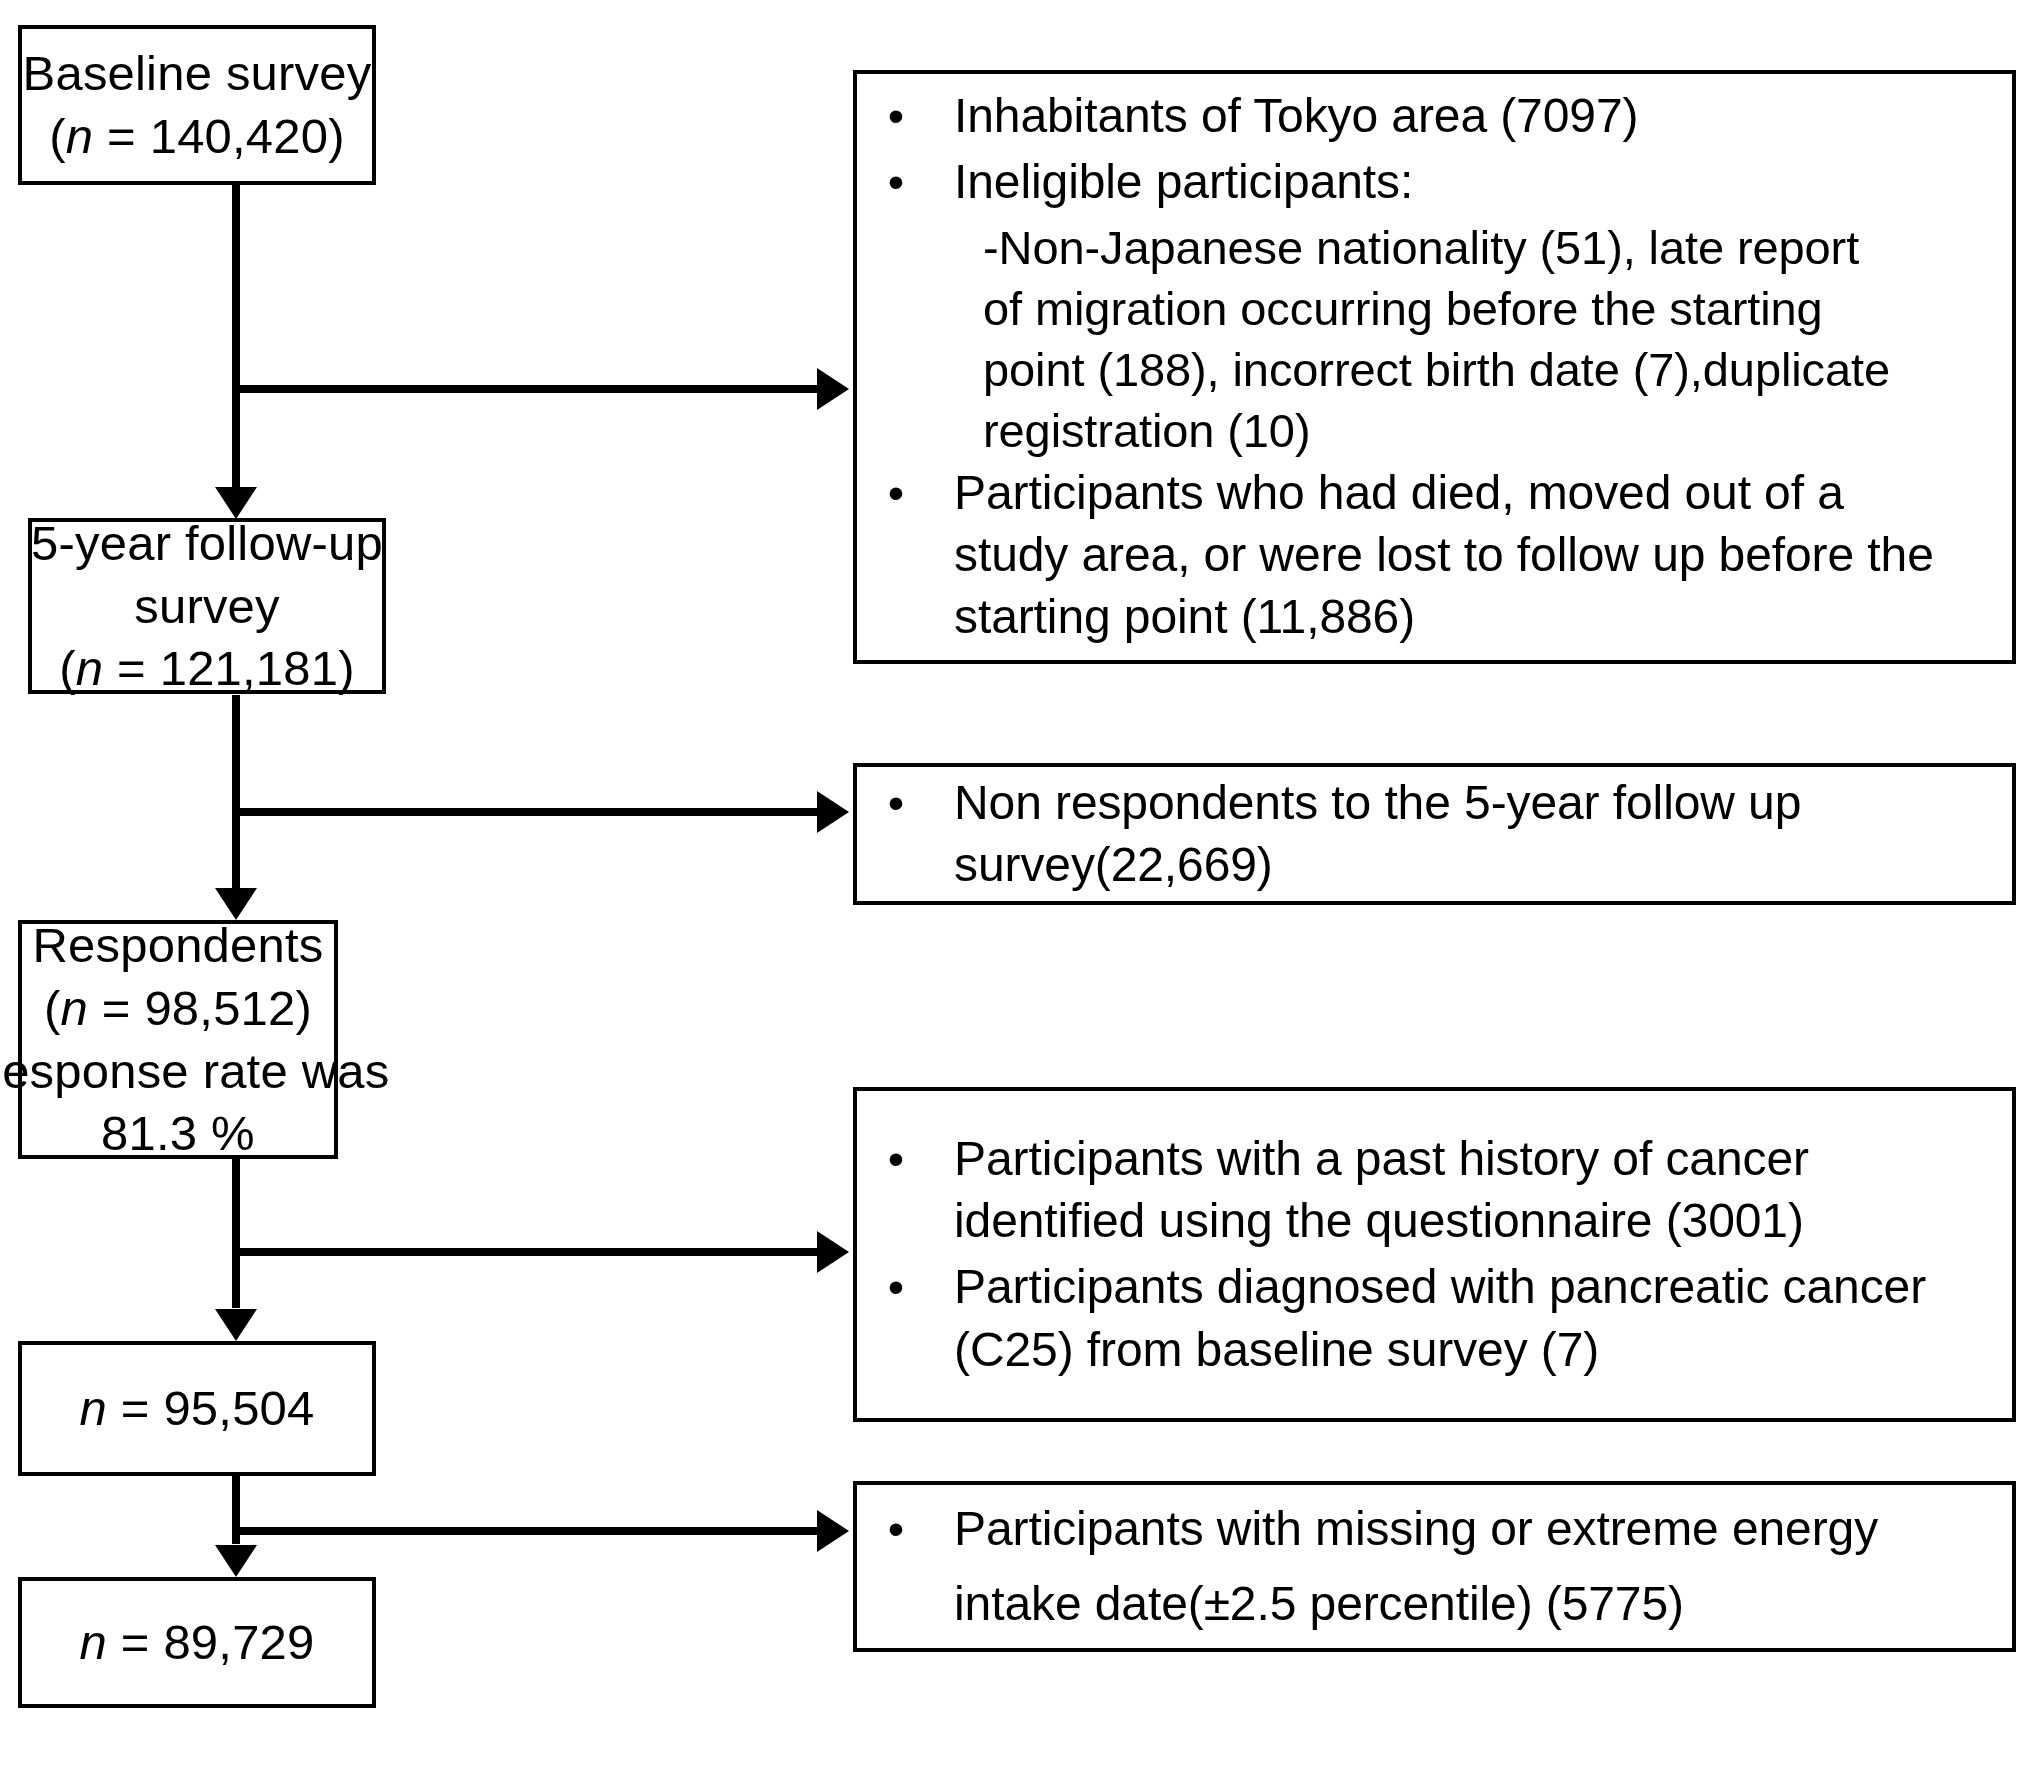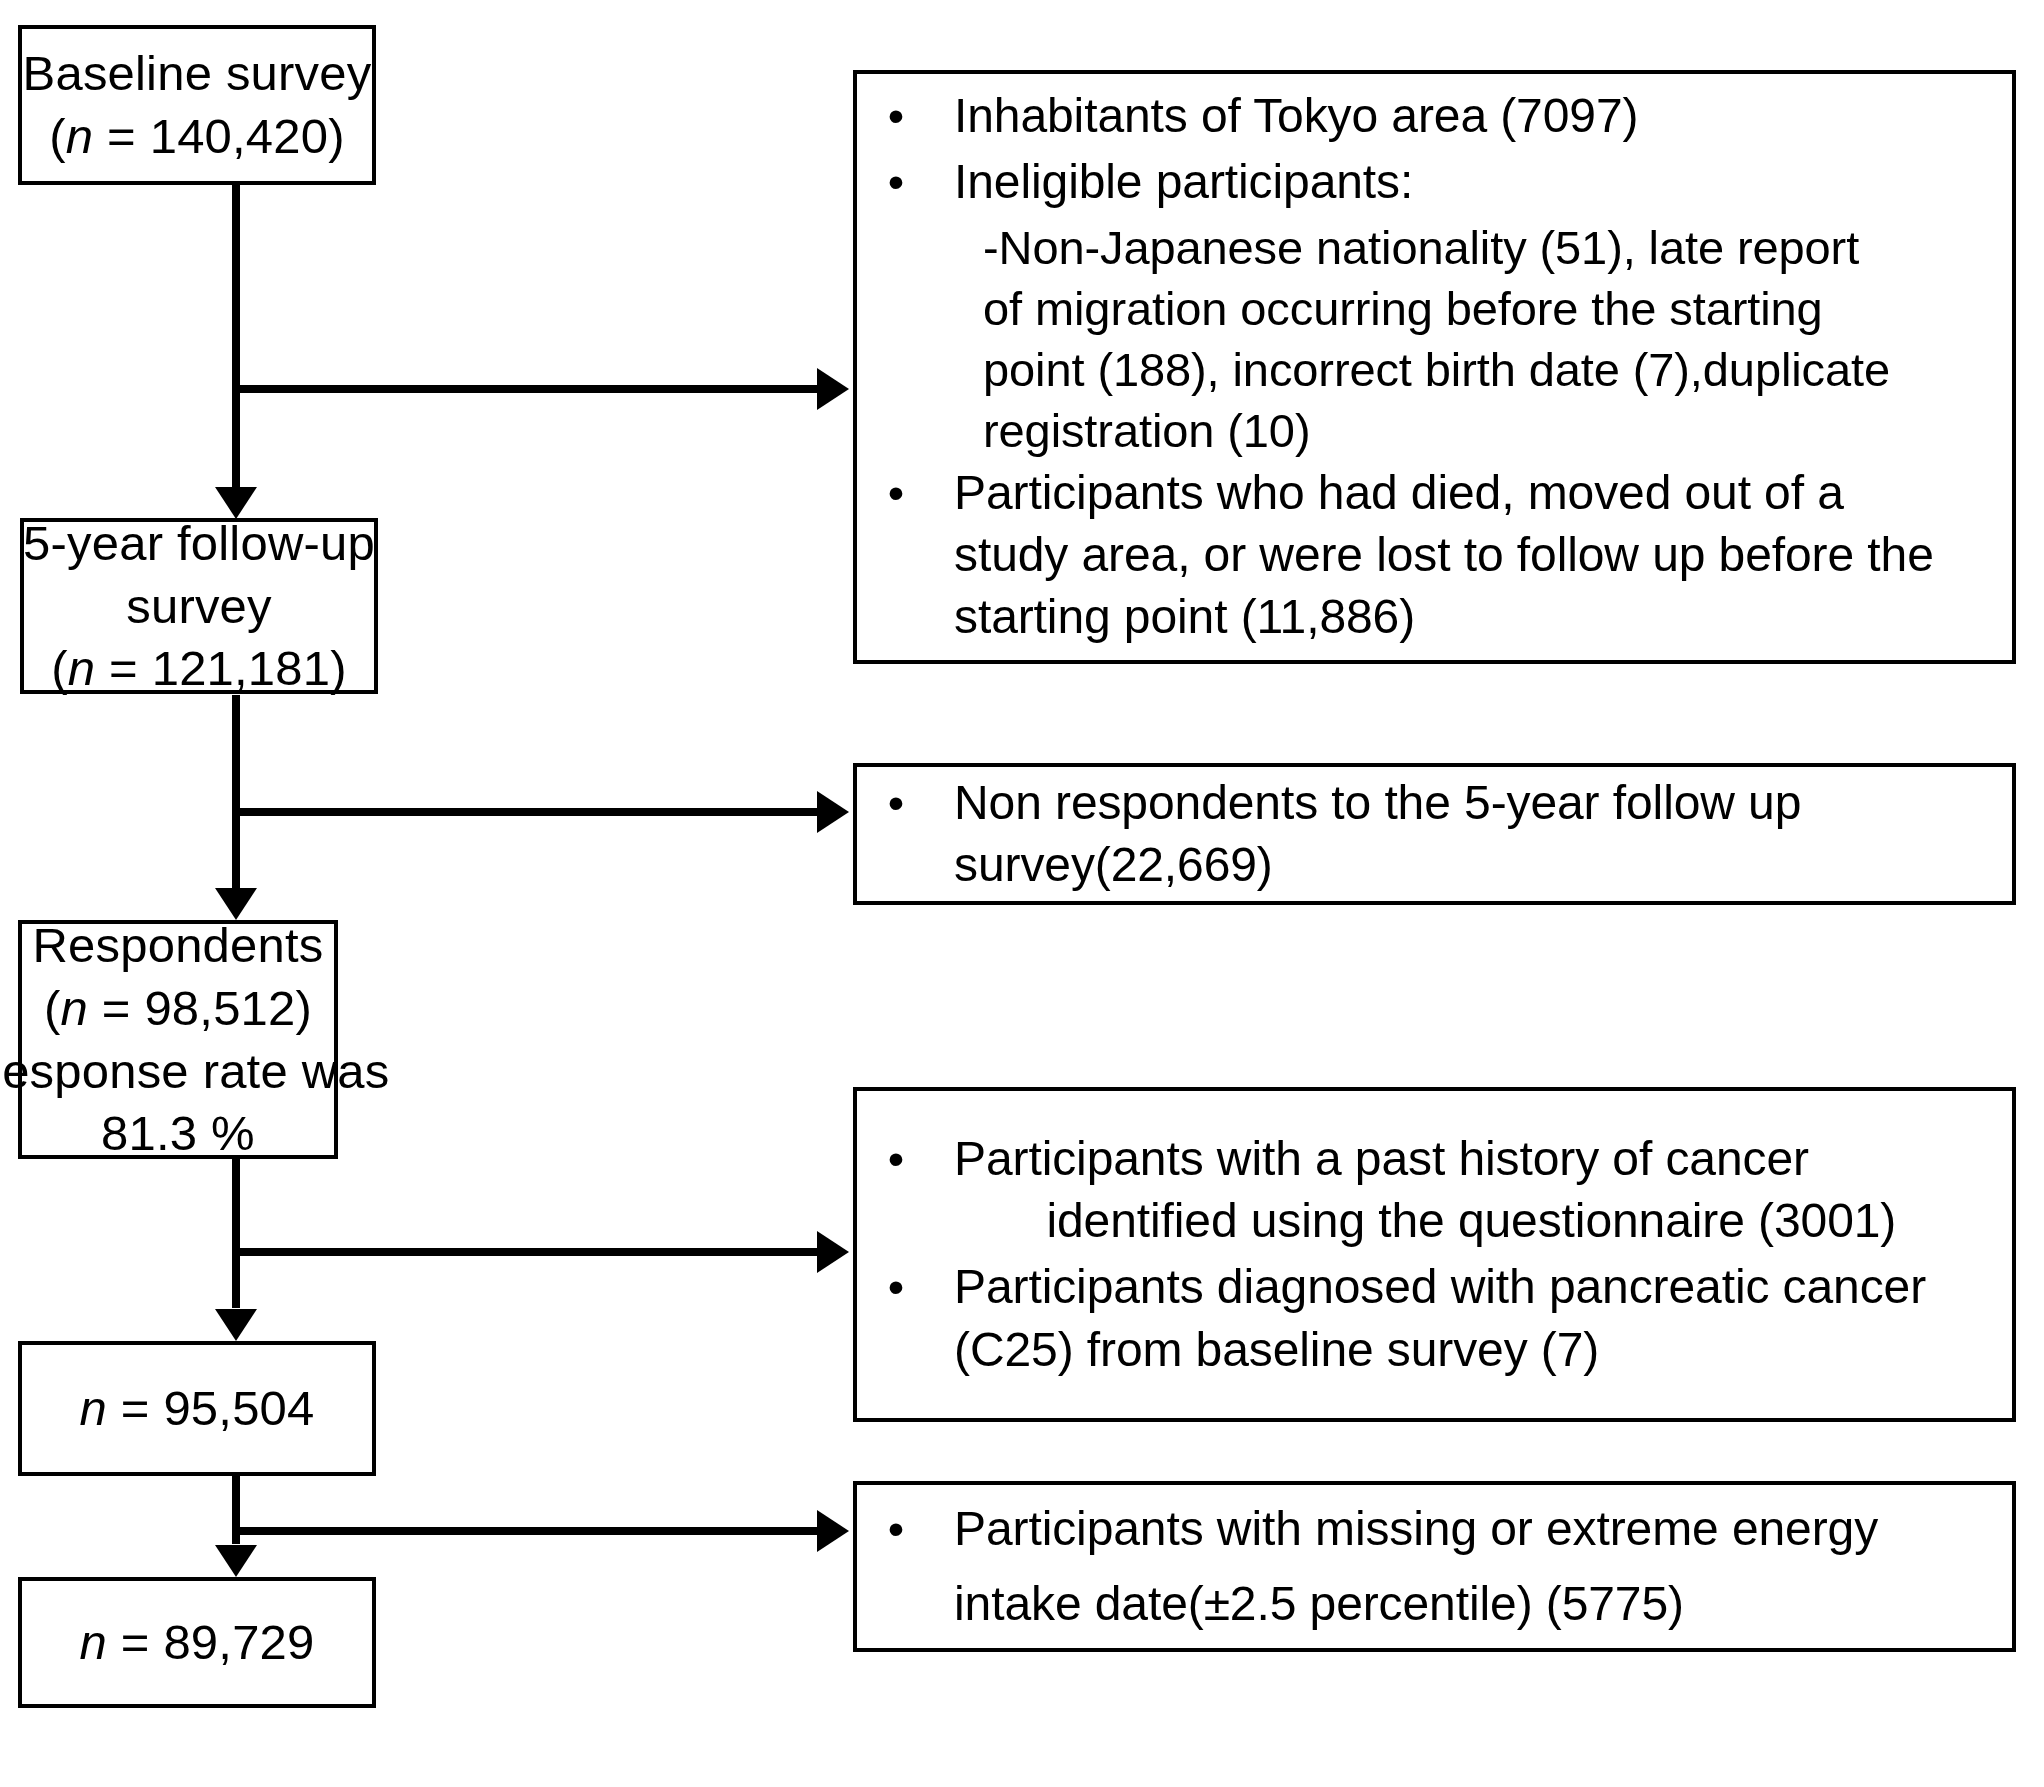--- a/index.html
+++ b/index.html
@@ -112,21 +112,21 @@
 </head>
 <body>
 
 <div id="canvas">
 
   <div class="flow-box" style="left:18px; top:25px; width:358px; height:160px;">
     <span class="line">Baseline survey</span>
     <span class="line"><span>(</span><em>n</em><span> = 140,420)</span></span>
   </div>
 
-  <div class="flow-box" style="left:20px; top:518px; width:358px; height:176px;">
+  <div class="flow-box" style="left:28px; top:518px; width:358px; height:176px;">
     <span class="line">5-year follow-up</span>
     <span class="line">survey</span>
     <span class="line"><span>(</span><em>n</em><span> = 121,181)</span></span>
   </div>
 
   <div class="flow-box" style="left:18px; top:920px; width:320px; height:239px;">
     <span class="line">Respondents</span>
     <span class="line"><span>(</span><em>n</em><span> = 98,512)</span></span>
     <span class="line">Response rate was</span>
     <span class="line">81.3 %</span>
@@ -191,21 +191,21 @@
         <span style="display:block;">survey(22,669)</span>
       </span>
     </div>
   </div>
 
   <div class="excl-box" style="left:853px; top:1087px; width:1163px; height:335px;">
     <div class="bullet-row">
       <span class="bullet-dot">•</span>
       <span class="bullet-text">
         <span style="display:block;">Participants with a past history of cancer</span>
-        <span style="display:block;text-align:center;">identified using the questionnaire (3001)</span>
+        <span style="display:block;">identified using the questionnaire (3001)</span>
       </span>
     </div>
     <div class="bullet-row">
       <span class="bullet-dot">•</span>
       <span class="bullet-text">
         <span style="display:block;">Participants diagnosed with pancreatic cancer</span>
         <span style="display:block;">(C25) from baseline survey (7)</span>
       </span>
     </div>
   </div>

